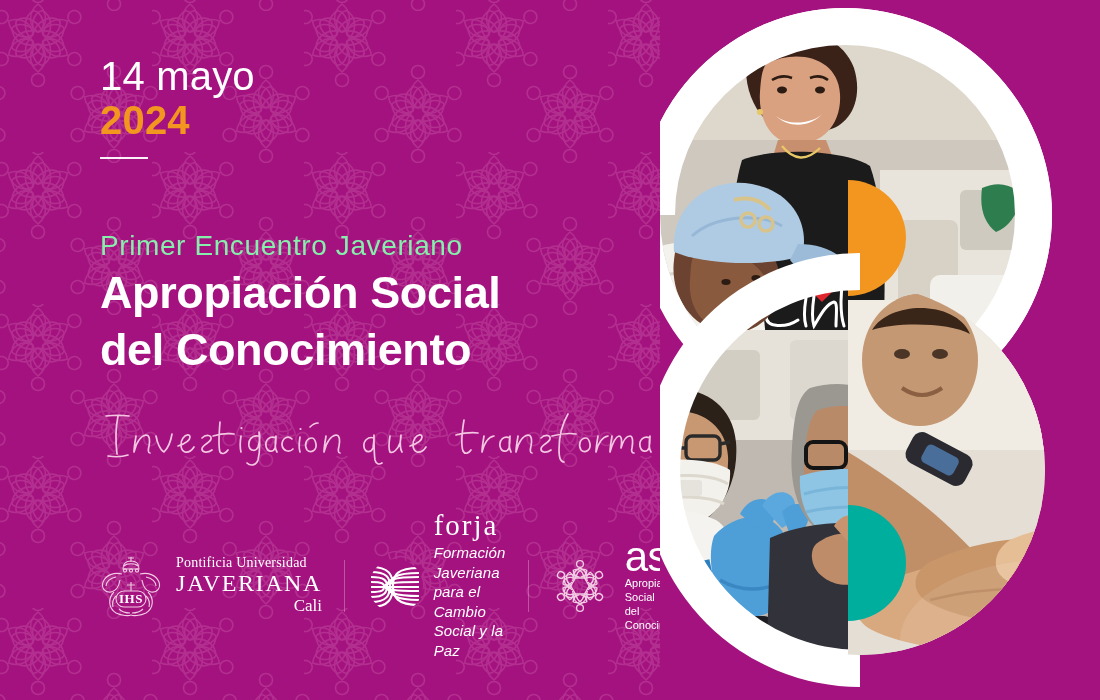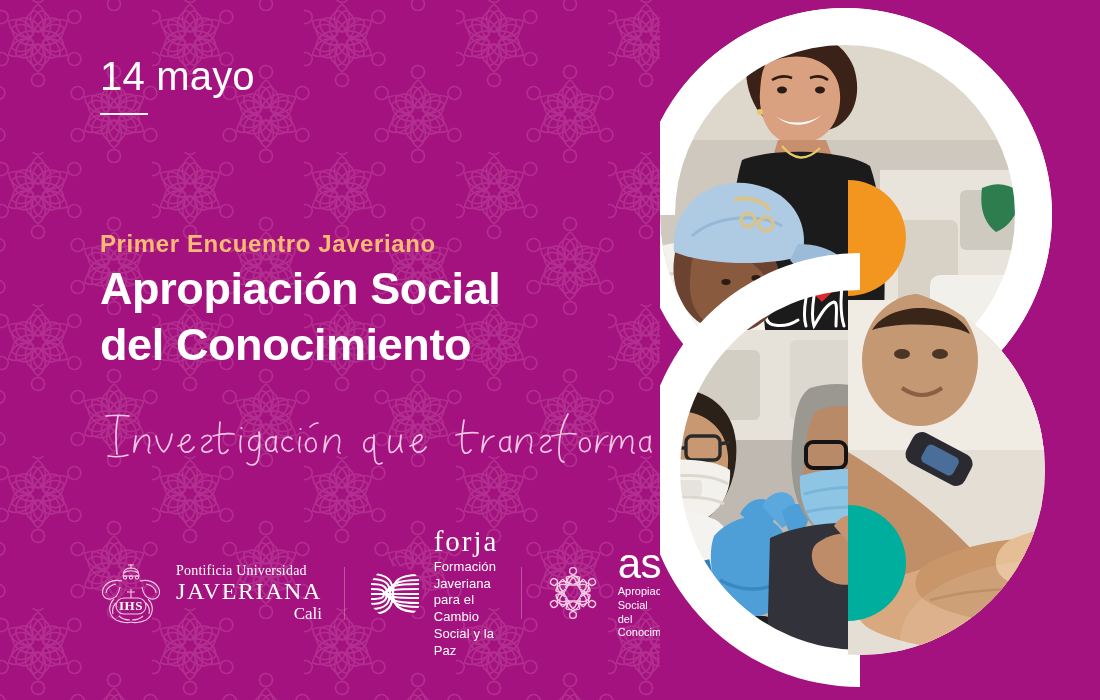--- a/index.html
+++ b/index.html
@@ -28,21 +28,21 @@
   .date-year {
     font-size:40px; font-weight:700; color:#F2961F; line-height:1.05;
     letter-spacing:.2px; margin-top:2px;
   }
   .date-rule {
     width:48px; height:2px; background:#ffffff; margin-top:16px; opacity:.95;
   }
 
   .title-block { position:absolute; left:88px; top:230px; }
   .eyebrow {
-    font-size:24px; font-weight:700; color:#fdba74;
+    font-size:28px; font-weight:400; color:#86efac;
     letter-spacing:.6px; line-height:1.15; white-space:nowrap;
   }
   .headline {
     font-size:45px; font-weight:700; color:#ffffff;
     line-height:1.12; letter-spacing:-0.4px; margin-top:6px; white-space:nowrap;
   }
 
   .tagline-wrap { position:absolute; left:88px; top:408px; width:520px; height:58px; }
   .tagline-svg { width:100%; height:100%; display:block; overflow:visible; }
 
@@ -67,21 +67,21 @@
   .logo-sep { width:1px; height:52px; background:rgba(255,255,255,.28); margin:0 22px; }
 
   
   .logo-forja { gap:9px;justify-content:flex-end; }
   .forja-mark { width:58px; height:58px; flex:0 0 auto; }
   .forja-text { color:#ffffff; }
   .forja-word {
     font-family:"Liberation Serif", serif; font-size:29px; letter-spacing:2px;
     line-height:1; font-weight:400;
   }
-  .forja-sub { font-size:13px; line-height:1.3; margin-top:3px; letter-spacing:.1px; }
+  .forja-sub { font-size:15px; line-height:1.3; margin-top:3px; letter-spacing:.1px;font-style:italic; }
 
   
   .logo-asc { gap:16px; }
   .asc-mark { width:58px; height:58px; flex:0 0 auto; }
   .asc-text { color:#ffffff; }
   .asc-word { font-size:42px; font-weight:300; line-height:.85; letter-spacing:-0.5px; }
   .asc-sub { font-size:11px; line-height:1.25; margin-top:3px; font-weight:300; }
 
   
   .collage { position:absolute; left:660px; top:0; width:440px; height:700px; }
@@ -143,20 +143,21 @@
         <use href="#mand" x="-38" y="-38"></use>
       </pattern>
     </defs>
     <rect width="1100" height="700" fill="url(#mandalaPat)"></rect>
   </svg>
 
   <div class="left-col">
 
     <div class="date-block">
       <div class="date-day">14 mayo</div>
+      <div class="date-year">2024</div>
       <div class="date-rule"></div>
     </div>
 
     <div class="title-block">
       <div class="eyebrow">Primer Encuentro Javeriano</div>
       <div class="headline">Apropiación Social</div>
       <div class="headline">del Conocimiento</div>
     </div>
 
     <div class="tagline-wrap">

